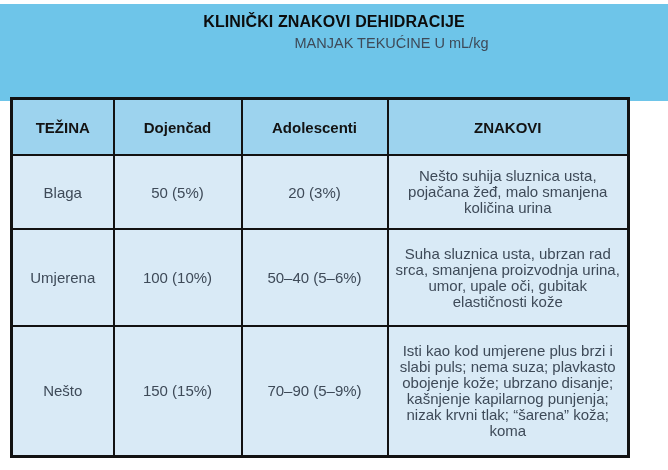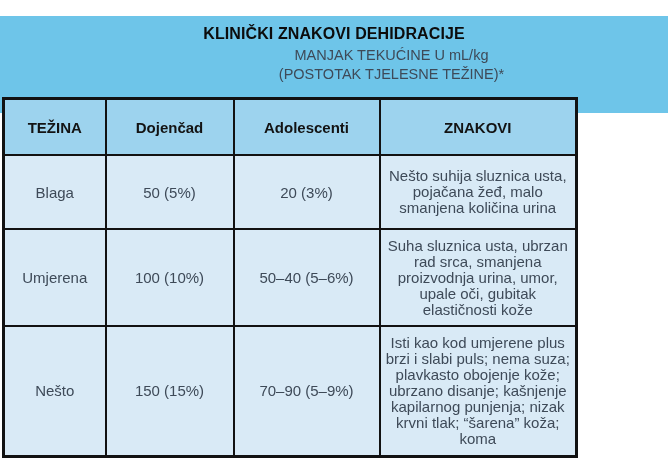--- a/index.html
+++ b/index.html
@@ -10,21 +10,21 @@
   }
   .page {
     position: relative;
     width: 668px;
     height: 470px;
     background: #ffffff;
     overflow: hidden;
   }
   .banner {
     position: absolute;
-    left: 0; top: 16px;
+    left: 0; top: 4px;
     width: 668px;
     height: 97px;
     background: var(--banner-bg, #6ec5e9);
   }
   .banner-title {
     padding-top: 9px;
     text-align: center;
     font-size: 16px;
     font-weight: 700;
     color: var(--title-color, #0c0c0c);
@@ -32,23 +32,23 @@
   }
   .banner-subtitle {
     margin: 3px 0 0 115px;
     font-size: 14.5px;
     line-height: 19px;
     color: var(--text-color, #3e4a58);
     text-align: center;
   }
   table.dehydration {
     position: absolute;
-    left: 2px;
+    left: 10px;
     top: 97px;
-    width: 576px;
+    width: 620px;
     border-collapse: collapse;
     table-layout: fixed;
     border: 3px solid var(--border-color, #121212);
     padding-left: 8px;
   }
   table.dehydration th,
   table.dehydration td {
     border: 2px solid var(--border-color, #121212);
     text-align: center;
     vertical-align: middle;
@@ -81,21 +81,20 @@
 </style>
 </head>
 <body>
 
 <div class="page">
 
   <div class="banner">
     <div class="banner-title">KLINIČKI ZNAKOVI DEHIDRACIJE</div>
     <div class="banner-subtitle">
       <div>MANJAK TEKUĆINE U mL/kg</div>
-      <div>(POSTOTAK TJELESNE TEŽINE)*</div>
     </div>
   </div>
 
   <table class="dehydration">
     <colgroup>
       <col style="width:102px">
       <col style="width:128px">
       <col style="width:146px">
       <col>
     </colgroup>

